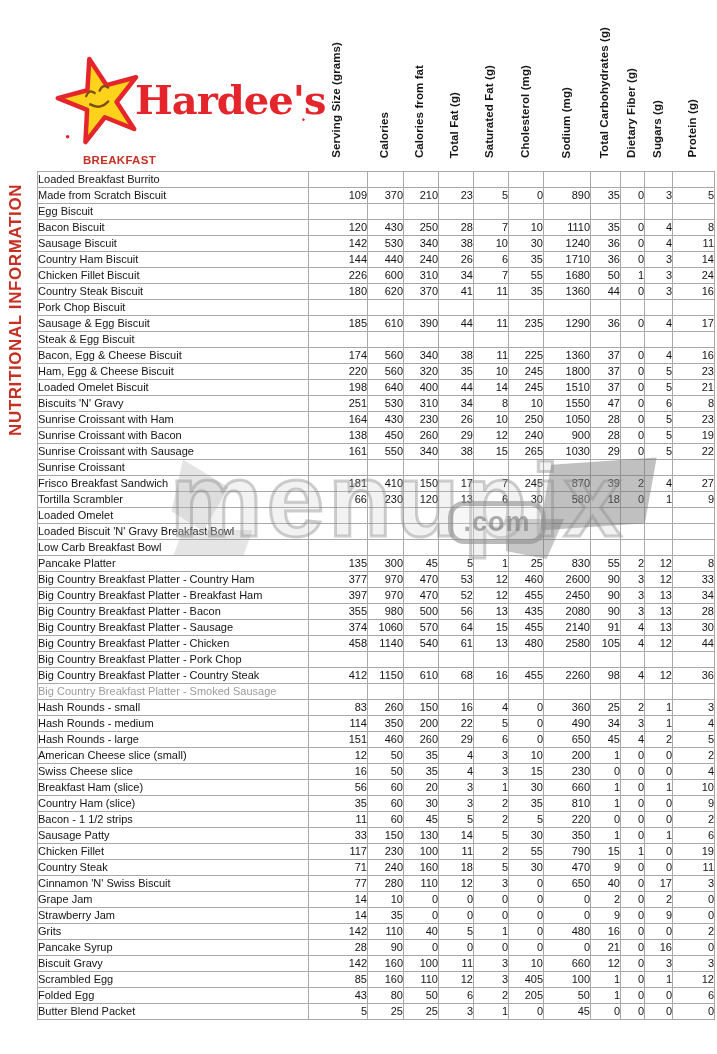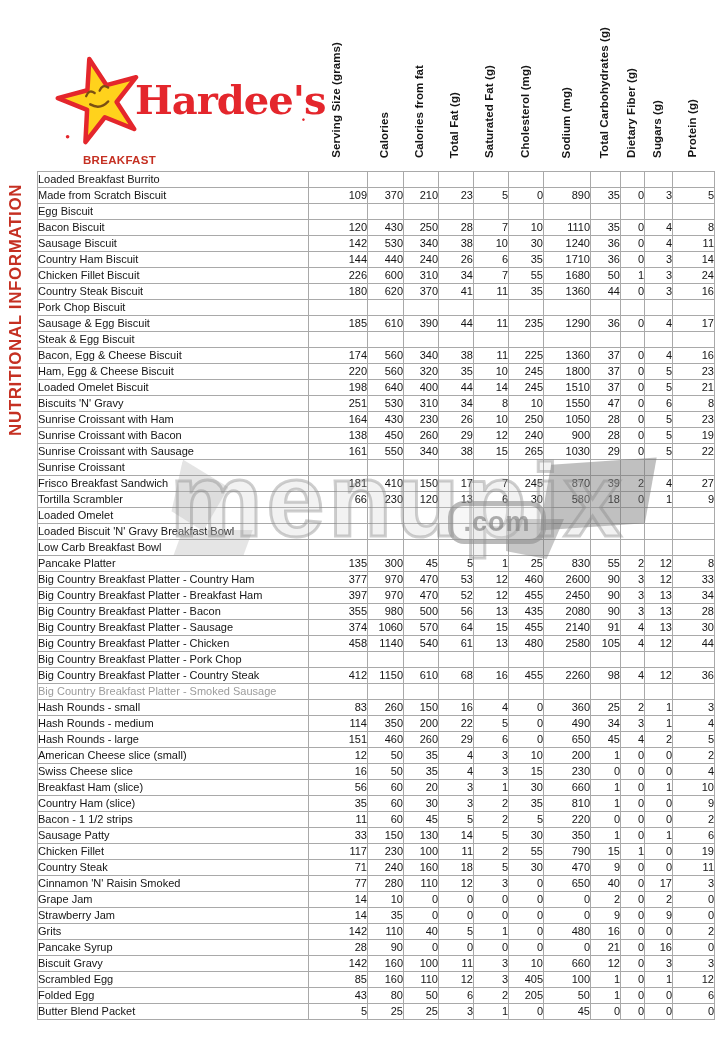--- a/index.html
+++ b/index.html
@@ -747,21 +747,21 @@
           <td class="num">18</td>
           <td class="num">5</td>
           <td class="num">30</td>
           <td class="num">470</td>
           <td class="num">9</td>
           <td class="num">0</td>
           <td class="num">0</td>
           <td class="num">11</td>
         </tr>
         <tr>
-          <td class="name">Cinnamon 'N' Raisin Smoked</td>
+          <td class="name">Cinnamon 'N' Swiss Biscuit</td>
           <td class="num">77</td>
           <td class="num">280</td>
           <td class="num">110</td>
           <td class="num">12</td>
           <td class="num">3</td>
           <td class="num">0</td>
           <td class="num">650</td>
           <td class="num">40</td>
           <td class="num">0</td>
           <td class="num">17</td>

